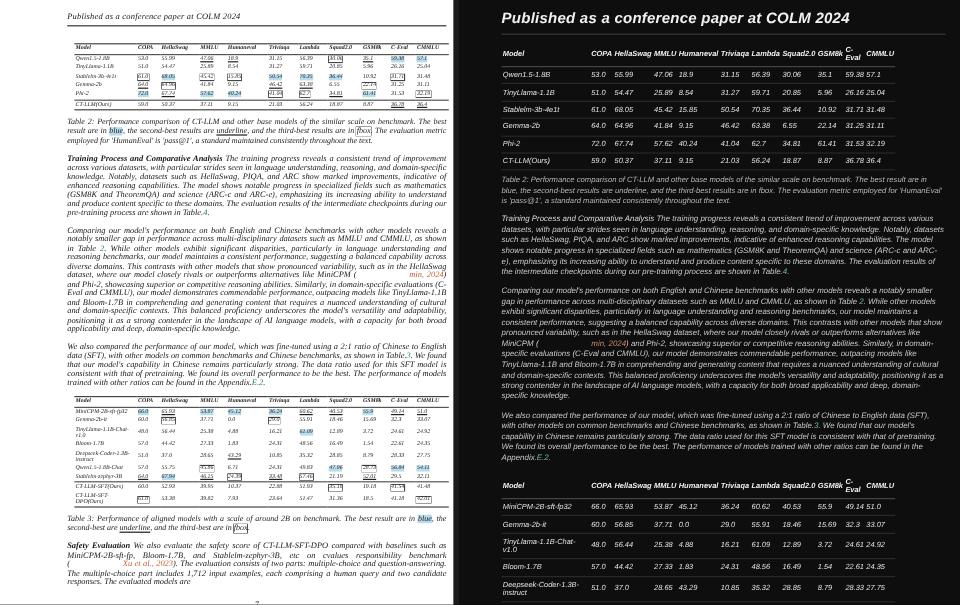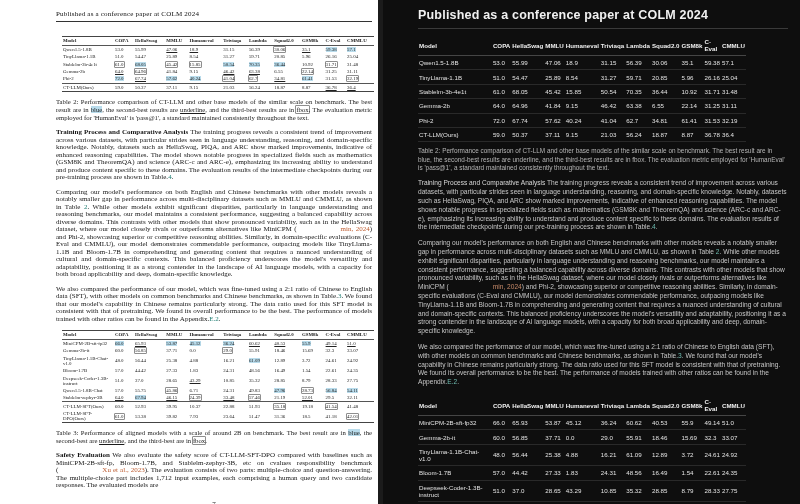--- a/index.html
+++ b/index.html
@@ -1,17 +1,17 @@
 <!DOCTYPE html>
 <html><head>
 <meta charset="utf-8">
 <style>
   * { margin:0; padding:0; box-sizing:border-box; }
   html,body { width:800px; height:504px; overflow:hidden; background:#0d0d0d; }
-  .canvas { position:relative; width:800px; height:504px; font-family:"Liberation Serif", serif; }
+  .canvas { position:relative; width:800px; height:504px; font-family:"Liberation Serif", serif;font-style:italic; }
 
   
   .page-light {
     position:absolute; left:0; top:0; width:378px; height:504px;
     background:#ffffff; color:#1c1c1c; padding:10px 6px 0 56px; overflow:hidden;
   }
   .pl-header { font-size:7px; letter-spacing:.2px; color:#111; }
   .pl-rule { border-bottom:1px solid #333; margin-top:3px; margin-bottom:14px; }
   table.lt { border-collapse:collapse; width:312px; margin-left:6px; font-size:4.9px; color:#222;
              border-top:1px solid #444; border-bottom:1px solid #444; }

